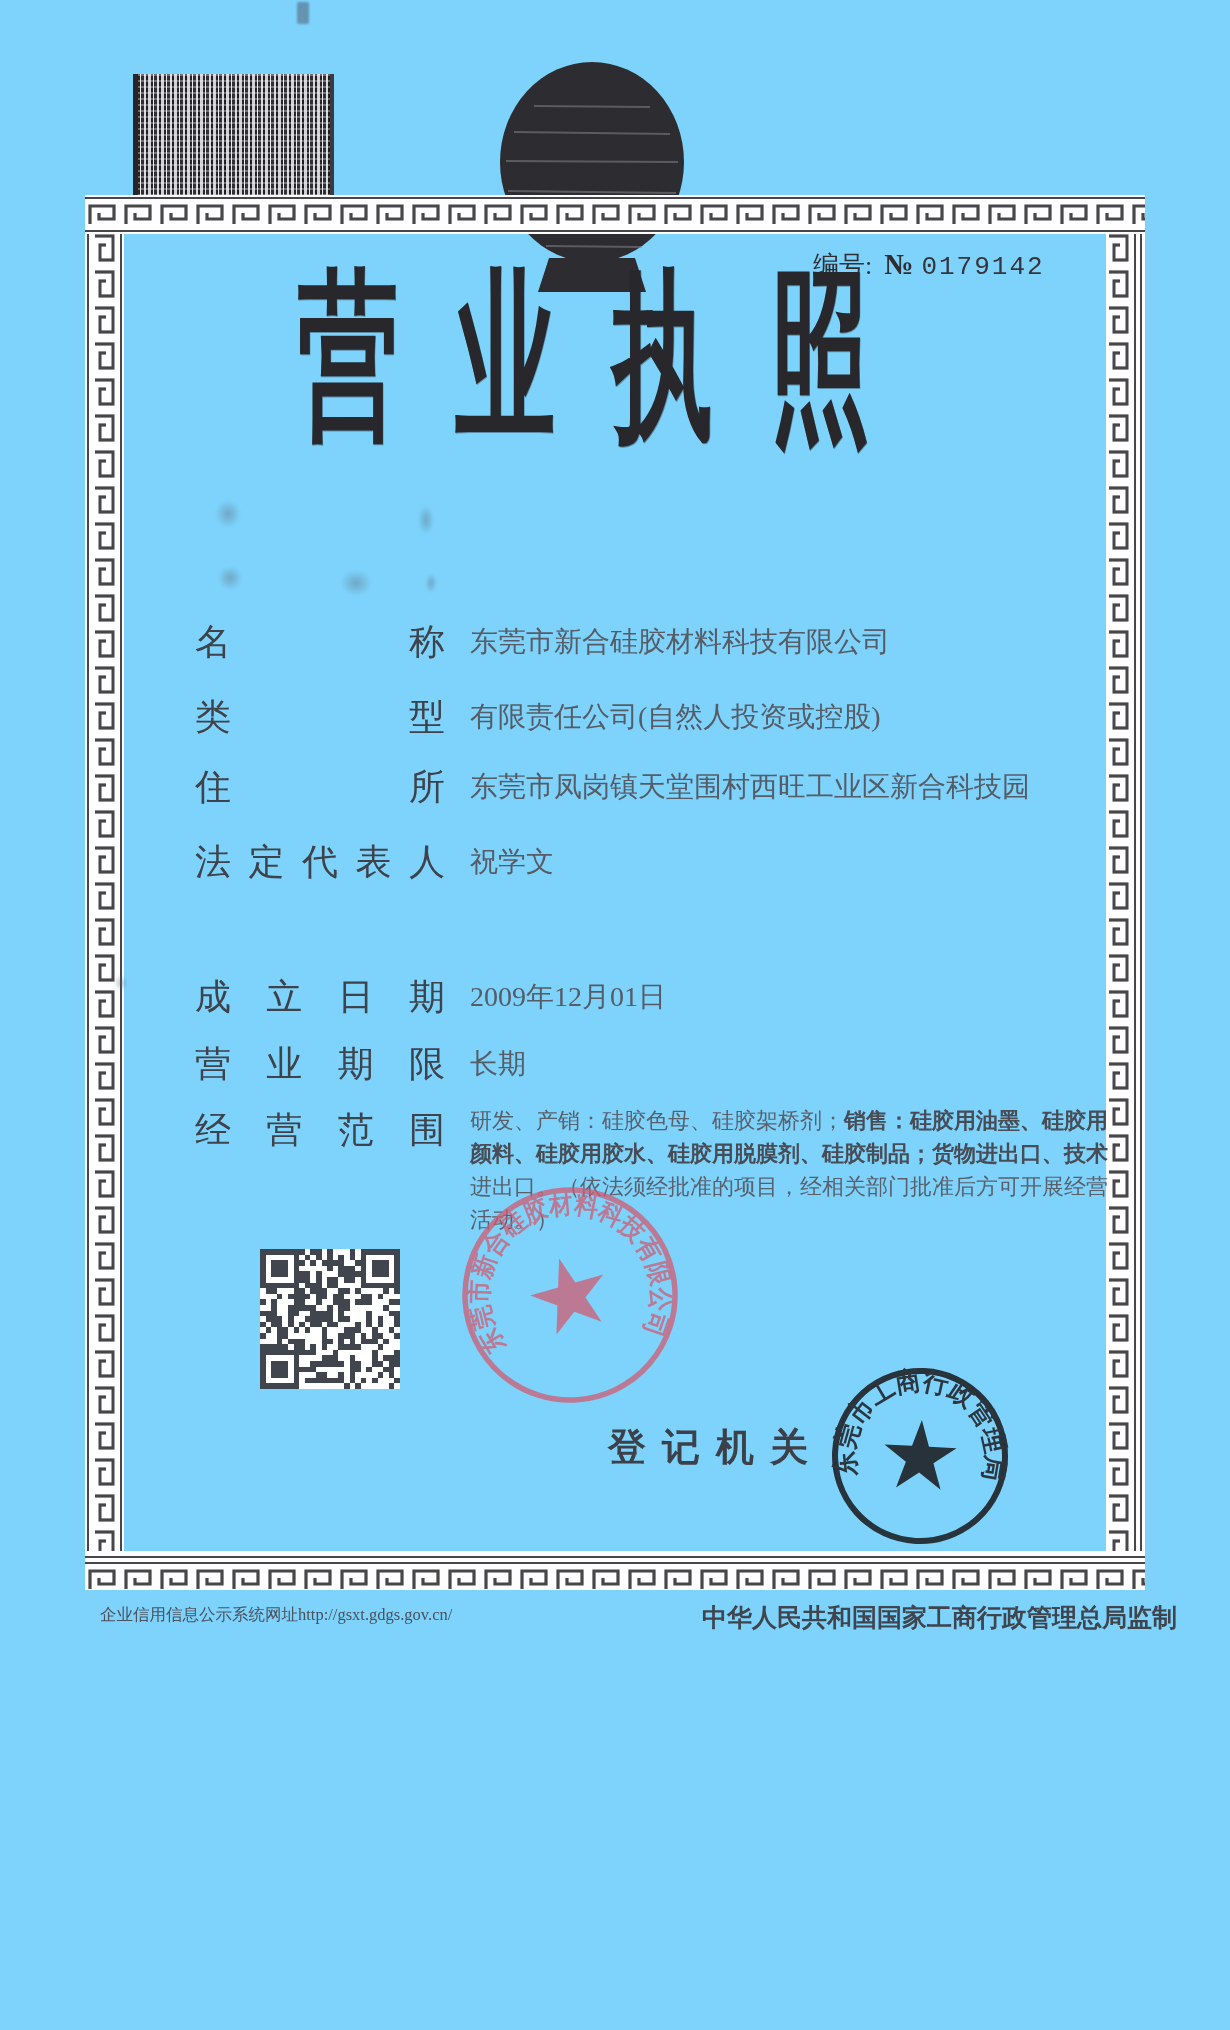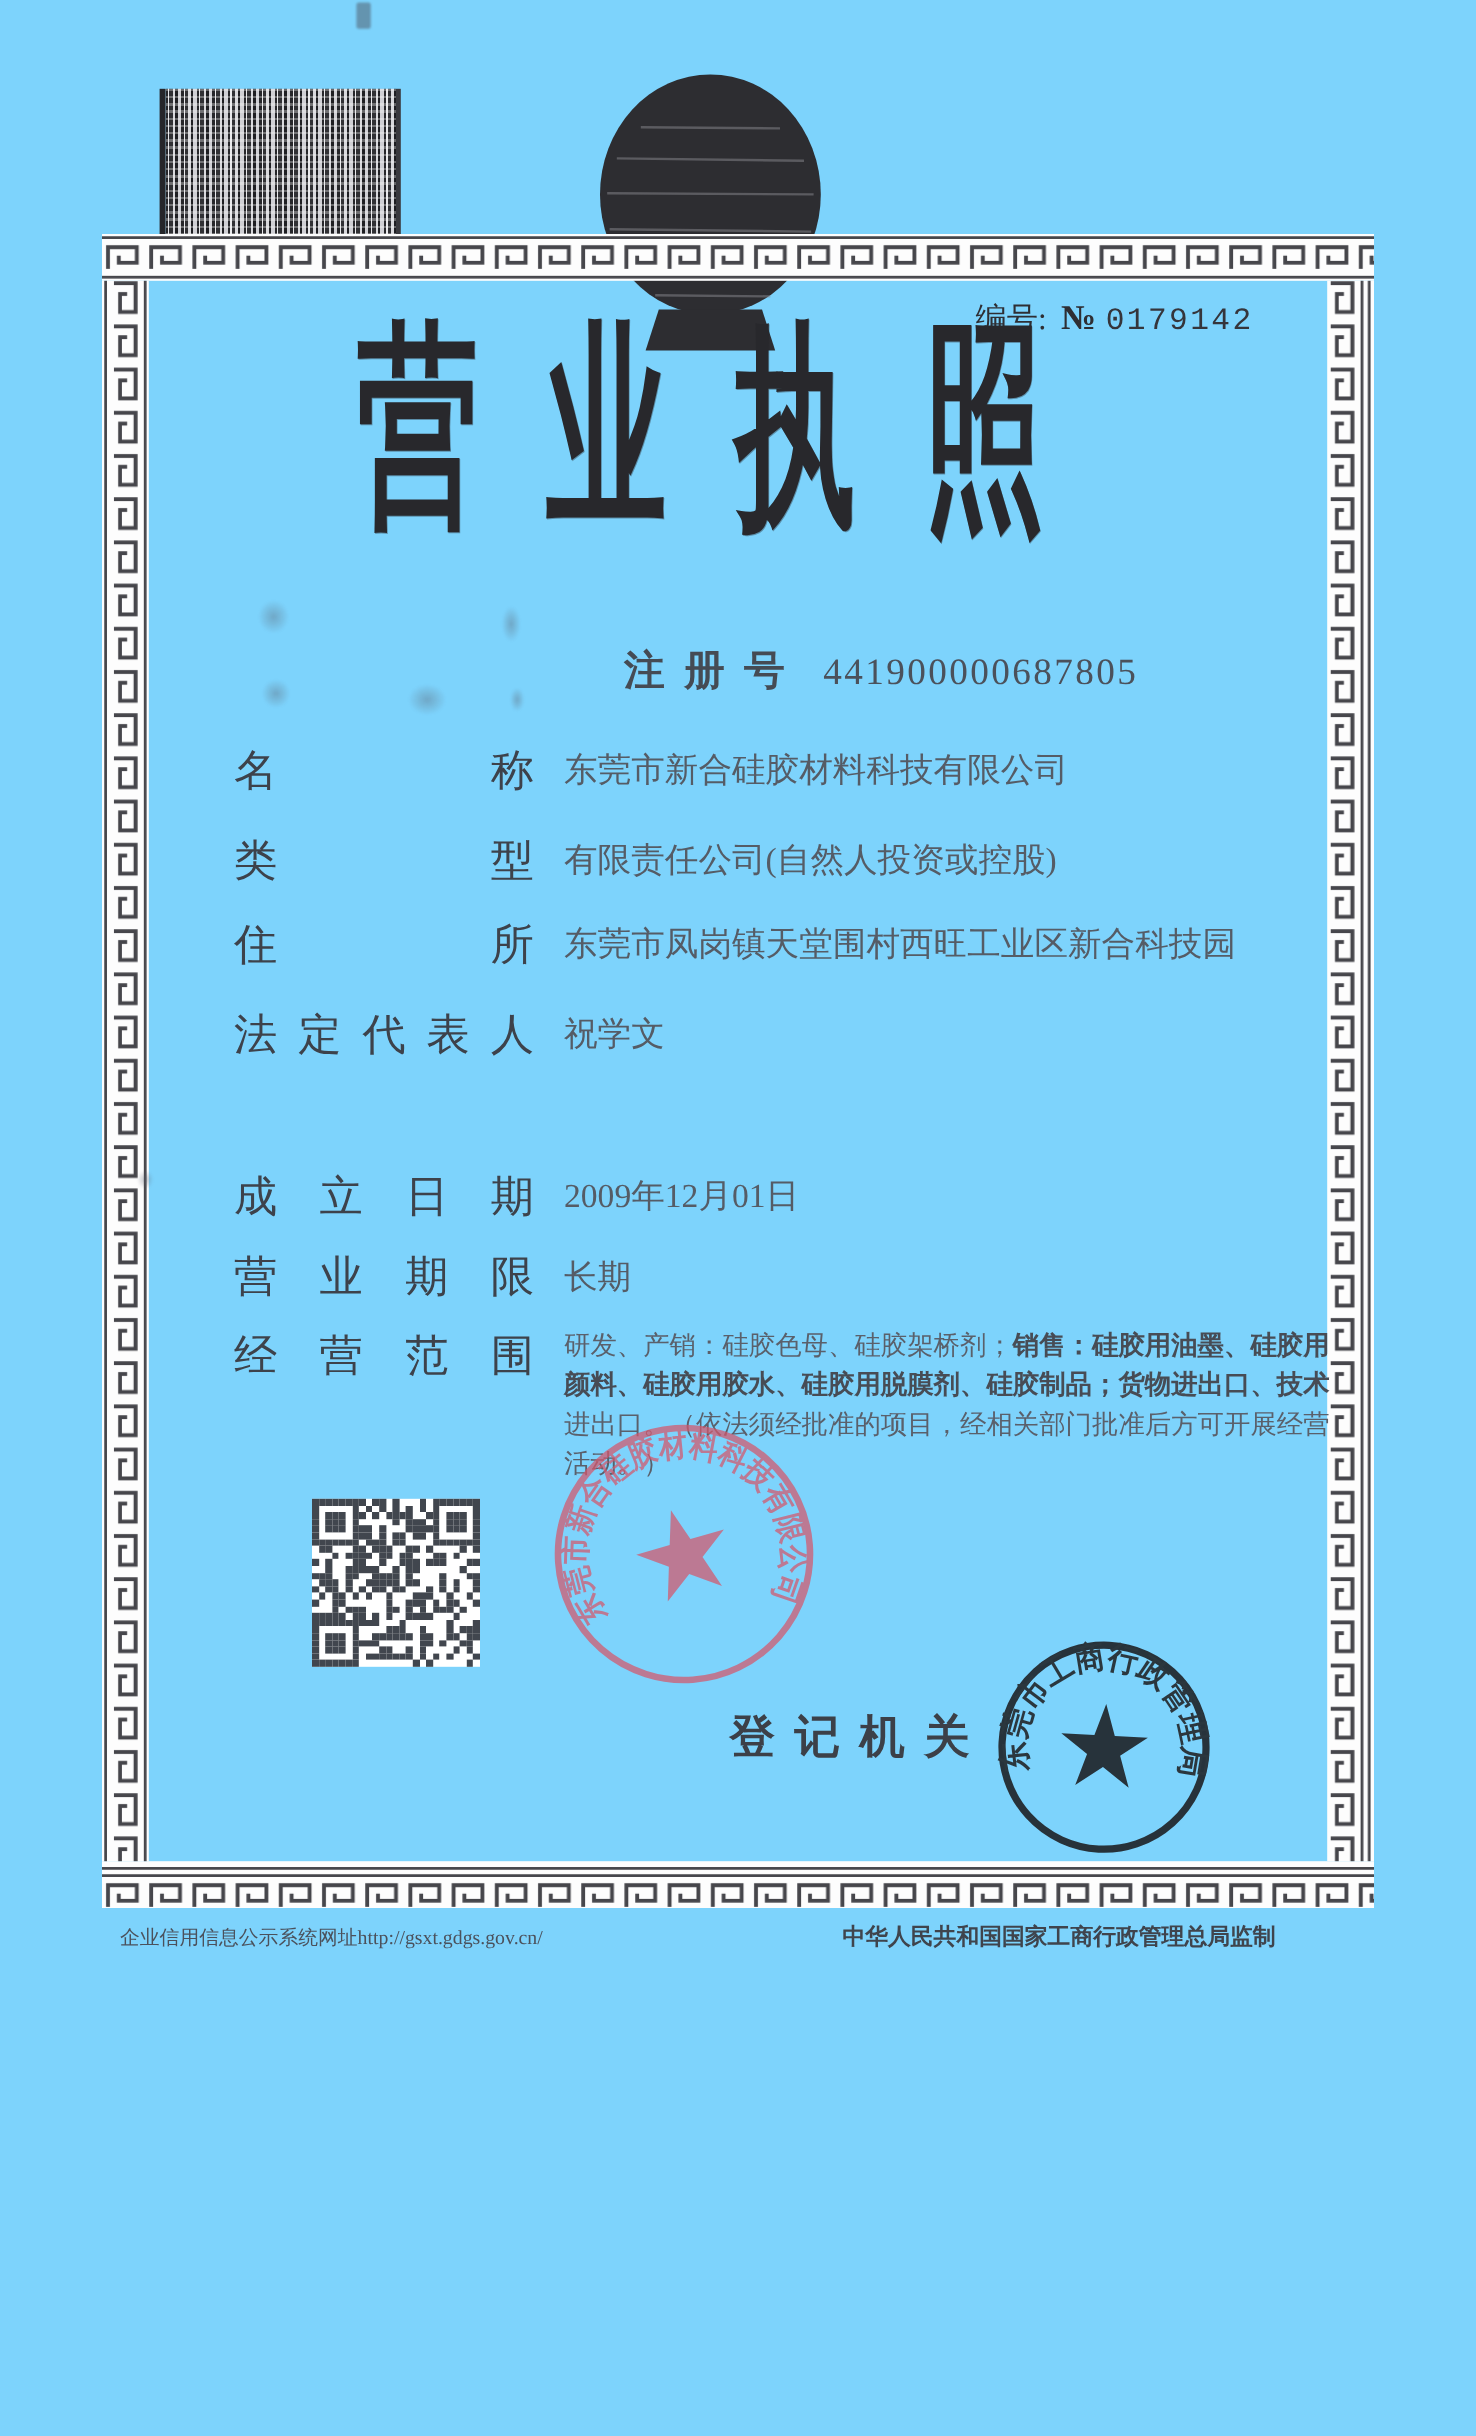--- a/index.html
+++ b/index.html
@@ -58,21 +58,21 @@
 
   .registrar{position:absolute;left:608px;top:1422px;font-size:38px;font-weight:600;
     letter-spacing:16px;color:#3c4048;white-space:nowrap;}
   .dateline{position:absolute;left:752px;top:1486px;font-size:31px;font-weight:600;color:#34363c;width:320px;height:40px;}
   .dateline span{position:absolute;white-space:nowrap;}
   .d1{left:0;}
   .d2{left:160px;}
   .d3{left:208px;}
 
   .footer-left{position:absolute;left:100px;top:1604px;font-size:16.5px;color:#4b515c;white-space:nowrap;}
-  .footer-right{position:absolute;left:702px;top:1601px;font-size:19px;font-weight:600;color:#3f444d;white-space:nowrap;}
+  .footer-right{position:absolute;left:702px;top:1601px;font-size:25px;font-weight:600;color:#3f444d;white-space:nowrap;}
 
   svg text{font-family:"Liberation Serif","DejaVu Serif",serif;}
 </style>
 </head>
 <body>
 
 <div class="page">
 
   <div class="barcode"></div>
 
@@ -115,24 +115,20 @@
   <div class="title">营业执照</div>
 
   <div class="ghost g0"></div>
   <div class="ghost g1"></div>
   <div class="ghost g2"></div>
   <div class="ghost g3"></div>
   <div class="ghost g4"></div>
   <div class="ghost g5"></div>
   <div class="ghost g6"></div>
 
-  <div class="regno">
-    <span class="regno-label">注册号</span>
-    <span class="regno-value">441900000687805</span>
-  </div>
 
   <div class="row r0">
     <span class="flabel">名称</span>
     <span class="fvalue">东莞市新合硅胶材料科技有限公司</span>
   </div>
   <div class="row r1">
     <span class="flabel">类型</span>
     <span class="fvalue">有限责任公司(自然人投资或控股)</span>
   </div>
   <div class="row r2">

